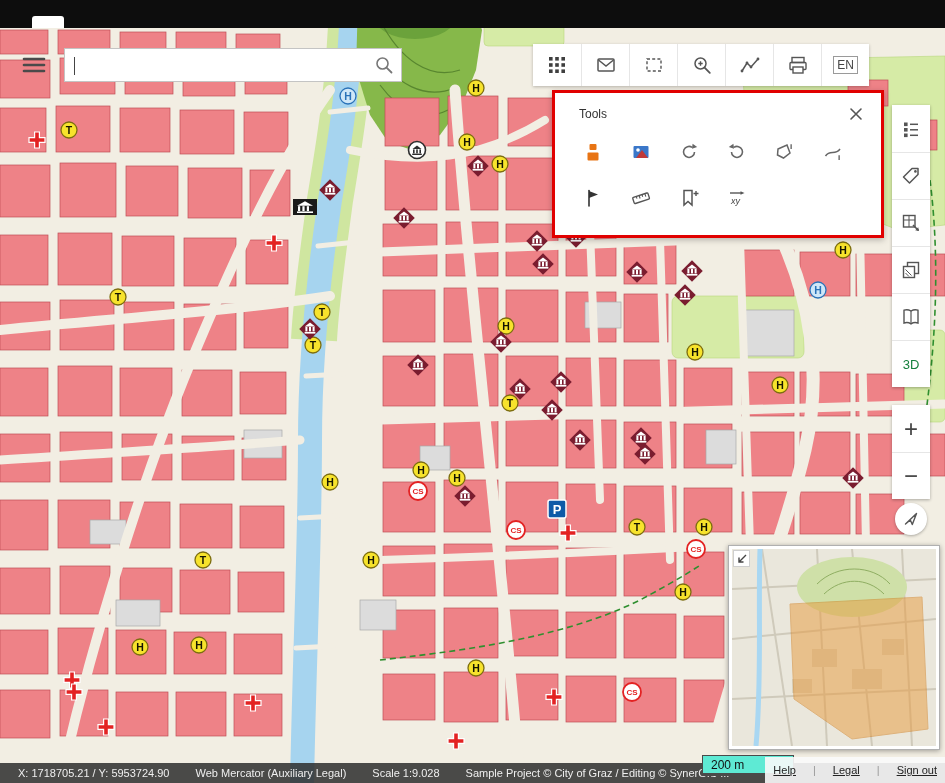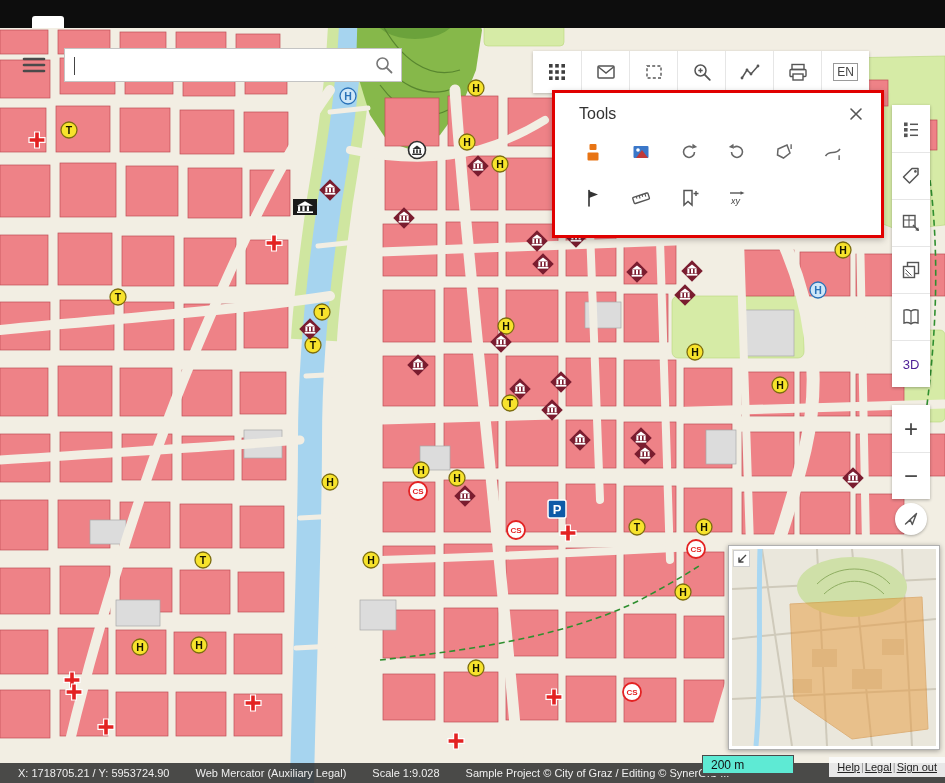--- a/index.html
+++ b/index.html
@@ -9,45 +9,45 @@
   .topbar{position:absolute;left:0;top:0;width:945px;height:28px;background:#0d0d0d;z-index:30;}
   .window-chip{position:absolute;left:32px;top:16px;width:32px;height:12px;background:#fff;border-radius:3px 3px 0 0;}
   
   .hamburger{position:absolute;left:20px;top:51px;width:28px;height:28px;z-index:20;display:flex;align-items:center;justify-content:center;cursor:pointer;}
   .searchbox{position:absolute;left:64px;top:48px;width:338px;height:34px;background:#fff;border:1px solid #c4c4c4;z-index:20;display:flex;align-items:center;}
   .searchbox input{flex:1;border:none;outline:none;font-size:13px;padding:0 8px;color:#333;background:transparent;font-family:"Liberation Sans",sans-serif;}
   .caret{position:absolute;left:9px;top:8px;width:1px;height:18px;background:#444;animation:blink 1.1s steps(1) infinite;}
   @keyframes blink{50%{opacity:0;}}
   .search-mag{width:34px;display:flex;align-items:center;justify-content:center;cursor:pointer;}
   
-  .toolbar{position:absolute;left:533px;top:44px;height:42px;background:#fff;display:flex;z-index:20;box-shadow:0 1px 3px rgba(0,0,0,.25);margin-top:7px;}
+  .toolbar{position:absolute;left:533px;top:44px;height:42px;background:#fff;display:flex;z-index:20;box-shadow:0 1px 3px rgba(0,0,0,.25);}
   .tb-btn{width:48px;height:42px;display:flex;align-items:center;justify-content:center;border-left:1px solid #e6e6e6;cursor:pointer;background:#fff;}
   .tb-btn:first-child{border-left:none;}
   .lang{border:1px solid #9a9a9a;padding:1px 3px;font-size:12px;color:#444;line-height:14px;}
   
   .tools-panel{position:absolute;left:552px;top:90px;width:332px;height:148px;background:#fff;border:3px solid #e10000;z-index:25;box-shadow:0 2px 6px rgba(0,0,0,.25);}
   .tools-head{display:flex;justify-content:space-between;align-items:center;padding:10px 14px 2px 24px;}
-  .tools-title{font-size:16px;color:#333;}
+  .tools-title{font-size:12px;color:#333;}
   .tools-close{width:22px;height:22px;display:flex;align-items:center;justify-content:center;cursor:pointer;}
   .tools-row{display:flex;padding:4px 0 0 14px;}
   .tool-btn{width:48px;height:42px;display:flex;align-items:center;justify-content:center;cursor:pointer;}
   
   .side-group{position:absolute;left:892px;width:38px;background:#fff;z-index:20;box-shadow:0 1px 3px rgba(0,0,0,.3);}
-  .side-btn{width:38px;height:47px;display:flex;align-items:center;justify-content:center;border-top:1px solid #e6e6e6;cursor:pointer;background:#fff;font-size:13px;color:#4c1d95;}
+  .side-btn{width:38px;height:47px;display:flex;align-items:center;justify-content:center;border-top:1px solid #e6e6e6;cursor:pointer;background:#fff;font-size:13px;color:#15803d;}
   .side-btn:first-child{border-top:none;}
   .zoombtn{font-size:24px;font-weight:300;color:#444;}
   .locate-btn{position:absolute;left:895px;top:503px;width:32px;height:32px;border-radius:50%;background:#fff;z-index:20;display:flex;align-items:center;justify-content:center;box-shadow:0 1px 3px rgba(0,0,0,.3);cursor:pointer;}
   
   .overview{position:absolute;left:728px;top:545px;width:212px;height:205px;background:#fff;border:1px solid #b0b0b0;padding:3px;z-index:20;box-shadow:0 1px 5px rgba(0,0,0,.35);}
   .ov-collapse{position:absolute;left:4px;top:4px;width:17px;height:17px;background:#fff;border:1px solid #cfcfcf;display:flex;align-items:center;justify-content:center;cursor:pointer;z-index:2;}
   
   .statusbar{position:absolute;left:0;bottom:0;width:945px;height:20px;background:rgba(45,45,45,.85);z-index:28;display:flex;align-items:center;color:#efefef;font-size:11px;padding-left:18px;}
   .statusbar span{margin-right:26px;white-space:nowrap;}
   .scalebar{position:absolute;left:702px;top:755px;width:92px;height:21px;background:#5eead4;border:1px solid #4a4a4a;border-bottom-width:3px;color:#111;font-size:12px;line-height:18px;padding-left:8px;z-index:29;}
-  .footer-links{position:absolute;right:0;top:757px;height:20px;background:rgba(250,250,250,.9);z-index:29;display:flex;align-items:center;padding:5px 8px;font-size:11px;gap:1px;}
+  .footer-links{position:absolute;right:0;top:757px;height:26px;background:rgba(250,250,250,.9);z-index:29;display:flex;align-items:center;padding:5px 8px;font-size:11px;gap:17px;}
   .footer-links a{color:#222;text-decoration:underline;cursor:pointer;}
   .sep{color:#999;}
   svg text{font-family:"Liberation Sans",sans-serif;}
 </style>
 </head>
 <body>
 
 <div class="stage">
 
   <svg id="map-svg" width="945" height="783" viewBox="0 0 945 783" style="position:absolute;left:0;top:0;">

